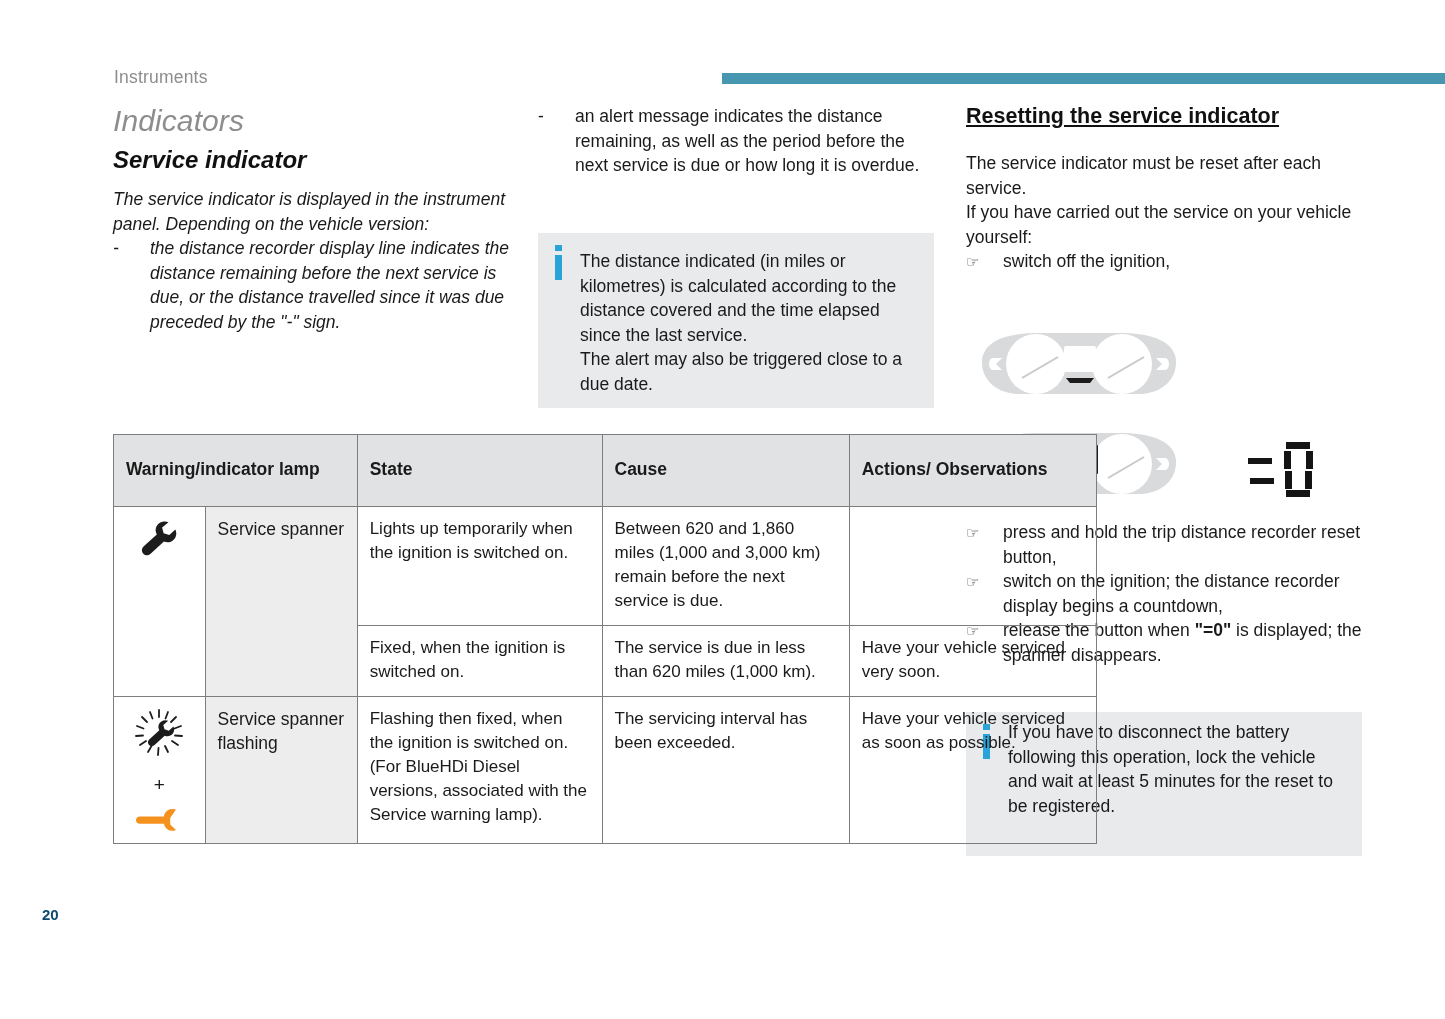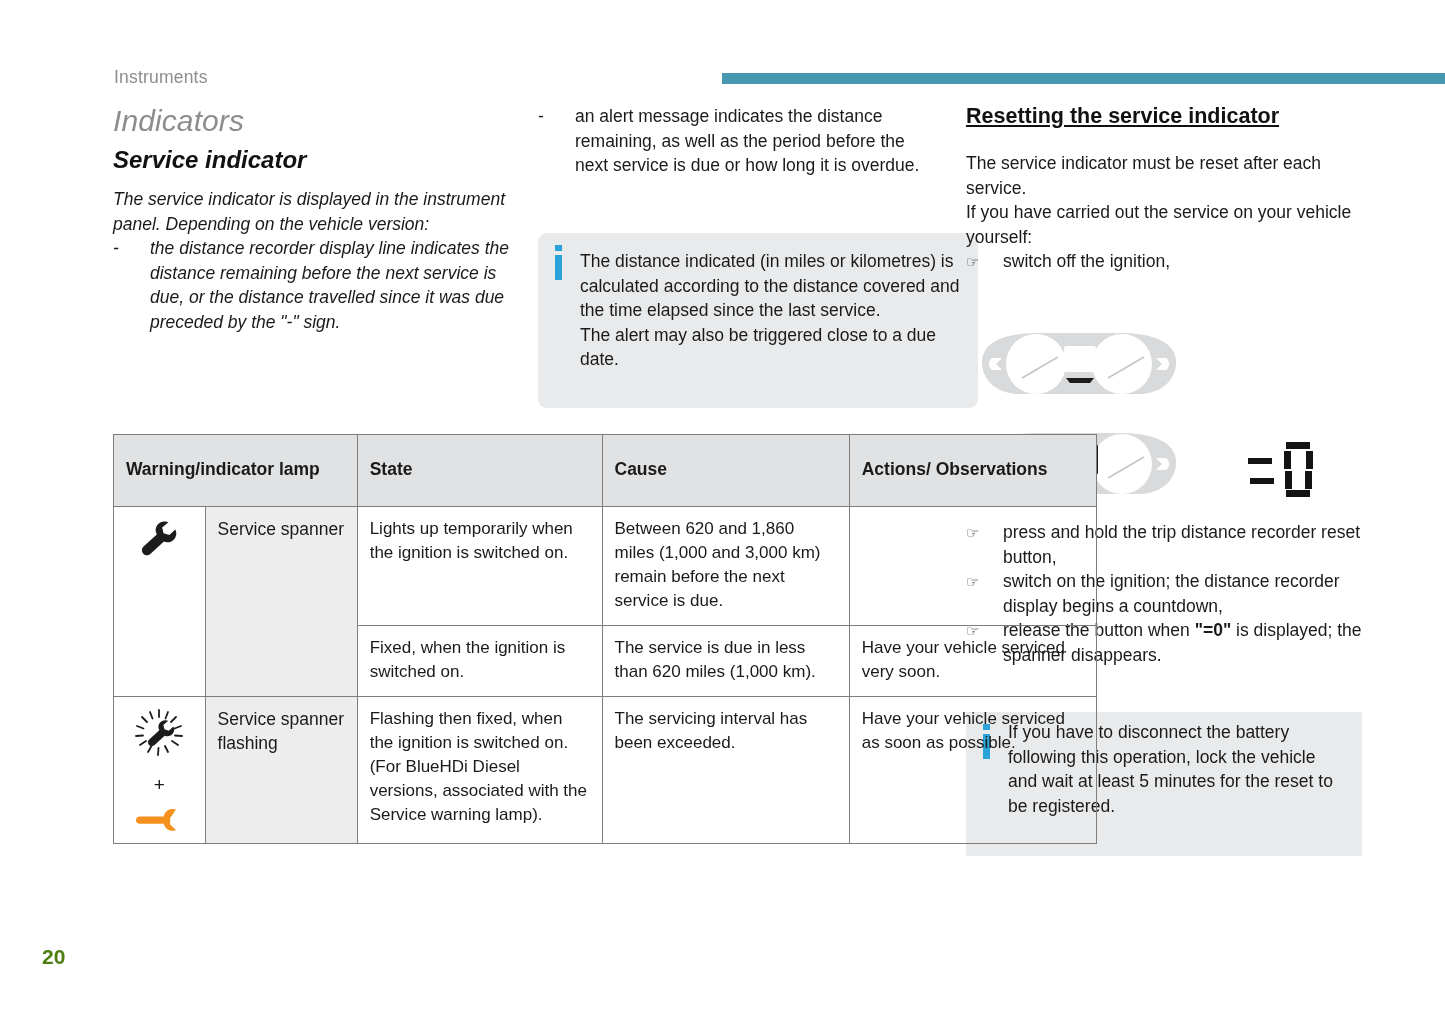--- a/index.html
+++ b/index.html
@@ -107,21 +107,21 @@
   }
   .info-box p {
     font-size: 17.5px;
     line-height: 24.5px;
     margin: 0;
   }
 
   #info-box-distance {
     position: absolute;
     left: 538px; top: 233px;
-    width: 440px; height: 175px; border-radius: 9px;
+    width: 396px; height: 175px;
   }
   #info-box-battery {
     position: absolute;
     left: 966px; top: 712px;
     width: 396px; height: 144px;
     padding-top: 8px;
   }
 
   
   table.lamp-table {
@@ -180,24 +180,24 @@
     width: 396px; height: 180px;
   }
   .seg-zero {
     position: absolute;
     left: 1248px; top: 440px;
   }
 
   
   .page-number {
     position: absolute;
-    left: 42px; top: 945px;
-    font-size: 21px;
+    left: 42px; top: 906px;
+    font-size: 15px;
     font-weight: bold;
-    color: #4d7c0f;
+    color: #0c4a6e;
   }
   b.inline-bold { font-weight: bold; }
 </style>
 </head>
 <body>
 
 <div class="breadcrumb">Instruments</div>
 <div class="header-rule"></div>
 
 <div class="col col-left">

